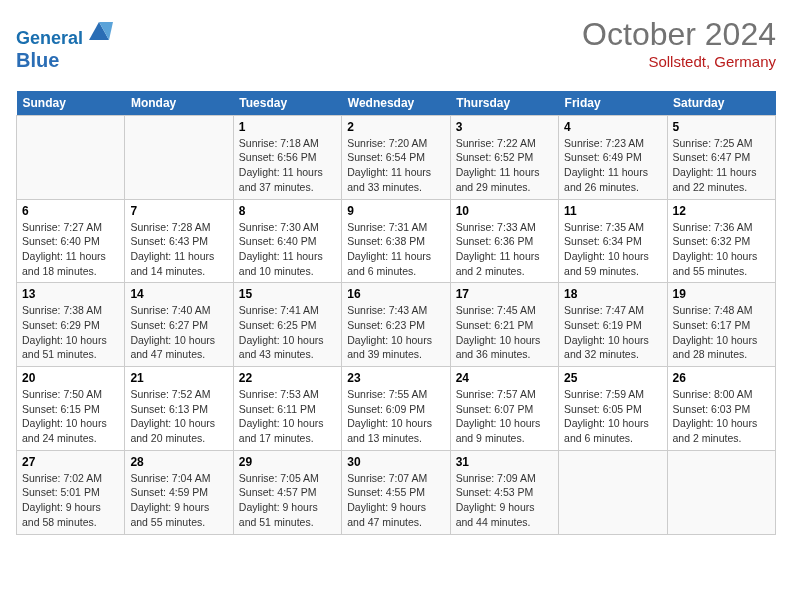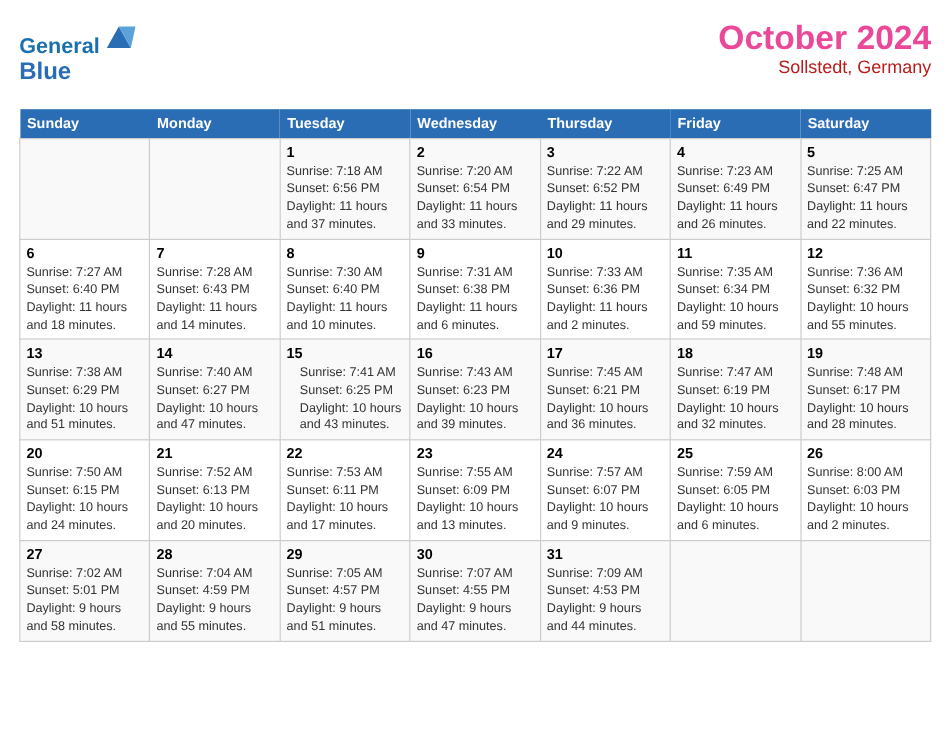--- a/index.html
+++ b/index.html
@@ -31,23 +31,23 @@
     }
     .logo-icon {
       width: 28px;
       height: 28px;
       margin-left: 2px;
     }
     .title-block {
       text-align: right;
     }
     .month-title {
-      font-size: 28px;
-      font-weight: bold;
-      color: #ec4899;
+      font-size: 32px;
+      font-weight: normal;
+      color: #737373;
     }
     .location {
       font-size: 15px;
       color: #b91c1c;
     }
     table {
       width: 100%;
       border-collapse: collapse;
       font-size: 11px;
     }
@@ -208,21 +208,21 @@
 Daylight: 10 hours and 51 minutes.</div>
         </td>
         <td>
           <span class="day-num">14</span>
           <div class="day-detail" style="white-space: pre-line;">Sunrise: 7:40 AM
 Sunset: 6:27 PM
 Daylight: 10 hours and 47 minutes.</div>
         </td>
         <td>
           <span class="day-num">15</span>
-          <div class="day-detail" style="white-space: pre-line; margin-left: 11px;">Sunrise: 7:41 AM
+          <div class="day-detail" style="white-space: pre-line;">Sunrise: 7:41 AM
 Sunset: 6:25 PM
 Daylight: 10 hours and 43 minutes.</div>
         </td>
         <td>
           <span class="day-num">16</span>
           <div class="day-detail" style="white-space: pre-line;">Sunrise: 7:43 AM
 Sunset: 6:23 PM
 Daylight: 10 hours and 39 minutes.</div>
         </td>
         <td>

